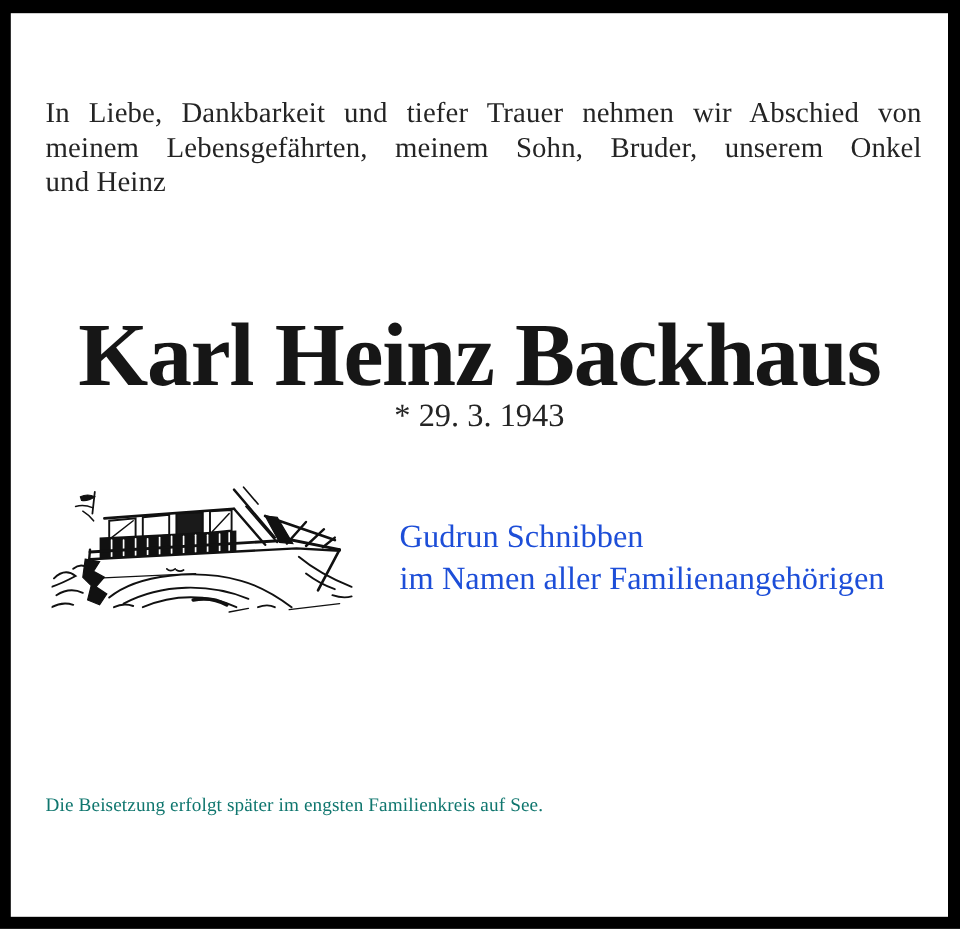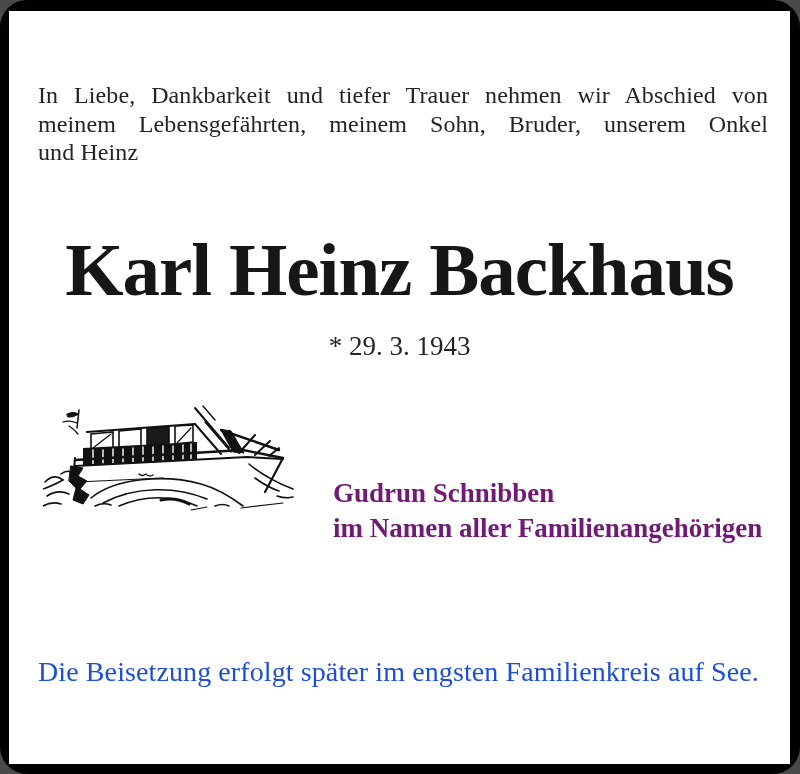--- a/index.html
+++ b/index.html
@@ -3,39 +3,38 @@
 <meta charset="utf-8">
 <style>
   html, body { margin: 0; padding: 0; background: #4a4a4a; }
   .notice {
     position: relative;
     width: 800px;
     height: 774px;
     background: #000000;
     font-family: "Liberation Serif", "DejaVu Serif", serif;
     overflow: hidden;
-    border-radius: 27px;
   }
   .paper {
     position: absolute;
     left: 9px; top: 11px; right: 10px; bottom: 10px;
     background: #ffffff;
   }
   .intro {
     position: absolute;
     left: 29px; top: 70px; width: 730px;
     font-size: 24px; line-height: 28.5px;
     color: #242424;
     letter-spacing: 0.1px;
   }
   .jline { text-align: justify; text-align-last: justify; }
   .plainline { text-align: left; }
   .deceased-name {
     position: absolute;
-    left: 0; top: 219px; width: 100%;
+    left: 0; top: 246px; width: 100%;
     text-align: center;
     font-size: 75px;
     font-weight: bold;
     color: #161616;
     line-height: 80px;
     white-space: nowrap;
     letter-spacing: -1px;
   }
   .dates-row {
     position: absolute;
@@ -46,38 +45,37 @@
     white-space: nowrap;
   }
   .boat {
     position: absolute;
     left: 34px; top: 391px;
     width: 262px; height: 115px;
   }
   .mourners {
     position: absolute;
     left: 324px; top: 419px;
-    font-size: 27px; font-weight: bold;
+    font-size: 27px; font-weight: normal;
     line-height: 35px;
-    color: #701a75;
+    color: #1d4ed8;
     white-space: nowrap;
-    margin-top: 46px;
   }
   .service {
     position: absolute;
     left: 29px; top: 560px; width: 730px;
     font-size: 24px; line-height: 28.5px;
     color: #242424;
     letter-spacing: 0.1px;
   }
   .burial {
     position: absolute;
     left: 29px; top: 647px; width: 730px;
-    font-size: 28px; line-height: 28.5px;
-    color: #1d4ed8;
+    font-size: 16px; line-height: 28.5px;
+    color: #0f766e;
     letter-spacing: 0.1px;
   }
 </style>
 </head>
 <body>
 
 <div class="notice">
   <div class="paper">
 
     <div class="intro">

